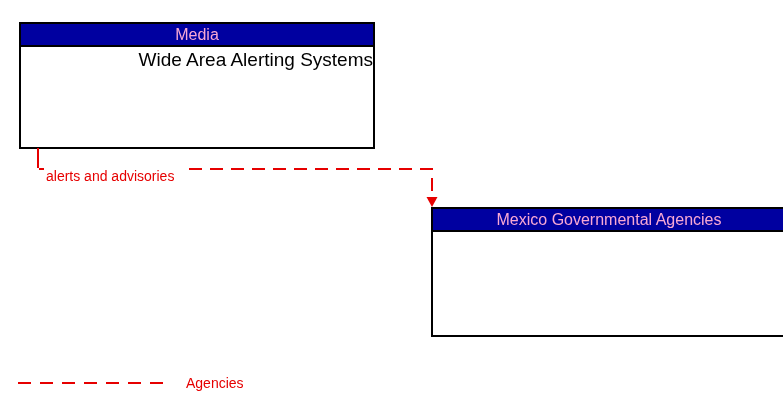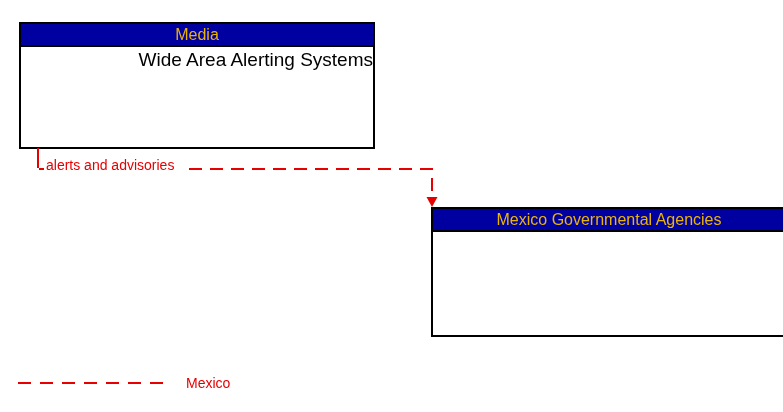--- a/index.html
+++ b/index.html
@@ -16,21 +16,21 @@
     overflow: hidden;
   }
   .entity-box {
     position: absolute;
     border: 2px solid #000000;
     background: #FFFFFF;
     box-sizing: border-box;
   }
   .entity-box .hdr {
     background: #0000A0;
-    color: #eab308;
+    color: #f9a8d4;
     text-align: center;
     font-size: 16px;
     line-height: 21px;
     height: 21px;
     border-bottom: 2px solid #000000;
     white-space: nowrap;
     overflow: hidden;
   }
   .entity-box .bdy {
     color: #000000;
@@ -43,21 +43,21 @@
   #box-media   { left: 19px;  top: 22px;  width: 356px; height: 127px; }
   #box-mexico  { left: 431px; top: 207px; width: 356px; height: 130px; }
 
   .flow-label {
     position: absolute;
     color: #E60000;
     font-size: 14px;
     line-height: 16px;
     white-space: nowrap;
   }
-  #alerts-label  { left: 46px;  top: 157px; }
+  #alerts-label  { left: 46px;  top: 168px; }
   #planned-label { left: 186px; top: 375px; }
 
   svg.overlay {
     position: absolute;
     left: 0;
     top: 0;
     width: 783px;
     height: 412px;
     pointer-events: none;
   }
@@ -84,15 +84,15 @@
 
     <path d="M 189 169 H 432 V 198" fill="none" stroke="#E60000" stroke-width="2" stroke-dasharray="13 8"></path>
 
     <polygon points="426.5,197 437.5,197 432,207" fill="#E60000"></polygon>
 
     <line x1="18" y1="383" x2="168" y2="383" stroke="#E60000" stroke-width="2" stroke-dasharray="13 9"></line>
   </svg>
 
   <div class="flow-label" id="alerts-label">alerts and advisories</div>
 
-  <div class="flow-label" id="planned-label">Mexico</div>
+  <div class="flow-label" id="planned-label">Agencies</div>
 
 </div>
 
 </body></html>

